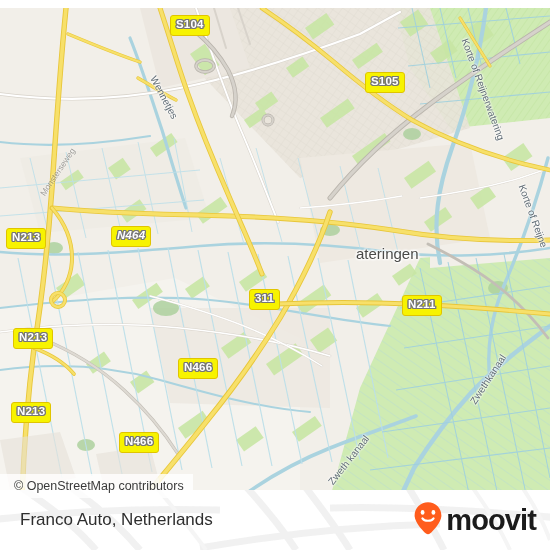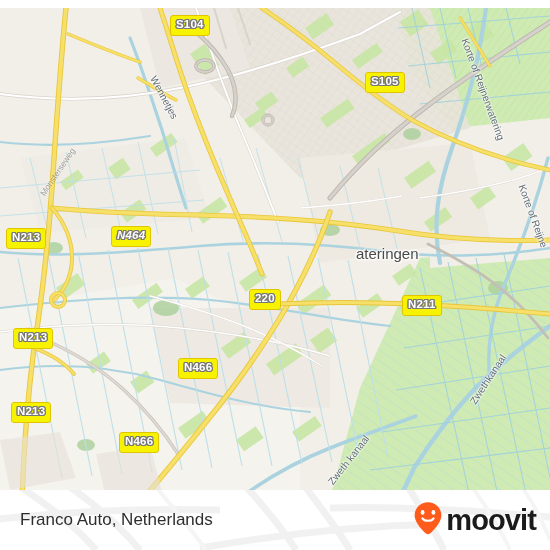--- a/index.html
+++ b/index.html
@@ -411,37 +411,40 @@
       <g fill="#e6e1d9" opacity="0.6">
         <polygon points="0,432 60,424 76,470 10,482"></polygon>
         <polygon points="96,446 150,438 162,484 106,490"></polygon>
       </g>
     </svg>
 
     <div class="shield" style="left:170px; top:7px;">S104</div>
     <div class="shield" style="left:365px; top:64px;">S105</div>
     <div class="shield" style="left:6px; top:220px;">N213</div>
     <div class="shield" style="left:111px; top:218px;font-style:italic;">N464</div>
-    <div class="shield" style="left:249px; top:281px;">220</div>
+    <div class="shield" style="left:249px; top:281px;">311</div>
     <div class="shield" style="left:386px; top:287px;margin-left:16px;">N211</div>
     <div class="shield" style="left:13px; top:320px;">N213</div>
     <div class="shield" style="left:178px; top:350px;">N466</div>
     <div class="shield" style="left:11px; top:394px;">N213</div>
     <div class="shield" style="left:119px; top:424px;">N466</div>
 
     <div class="place-label" style="left:356px; top:201px;margin-top:36px;">ateringen</div>
 
     <div class="water-label" style="left:158px; top:66px; transform: rotate(62deg);">Wennetjes</div>
     <div class="water-label" style="left:470px; top:29px; transform: rotate(70deg);">Korte of Reijnerwatering</div>
     <div class="water-label" style="left:527px; top:175px; transform: rotate(70deg);">Korte of Reijne</div>
     <div class="water-label" style="left:468px; top:392px; transform: rotate(-57deg);">Zwethkanaal</div>
     <div class="water-label" style="left:326px; top:472px; transform: rotate(-52deg);">Zweth kanaal</div>
 
     <div class="street-label" style="left:38px; top:184px; transform: rotate(-56deg);">Monsterseweg</div>
 
+    <div id="attribution">
+      <span>© OpenStreetMap contributors</span>
+    </div>
 
 
   </div>
 
   <div id="bottombar">
     <svg id="bottombar-bg" viewBox="0 0 550 60" preserveAspectRatio="none">
       <rect x="0" y="0" width="550" height="60" fill="#ffffff"></rect>
       <g stroke="#f1f1f1" stroke-width="7" fill="none" opacity="0.95">
         <path d="M 10,-10 C 40,10 70,30 96,60"></path>
         <path d="M 60,-10 C 90,10 118,34 140,60"></path>

